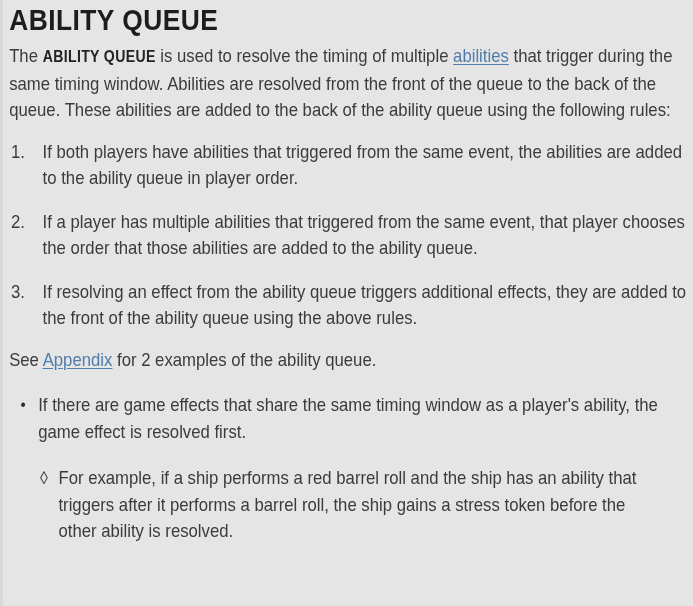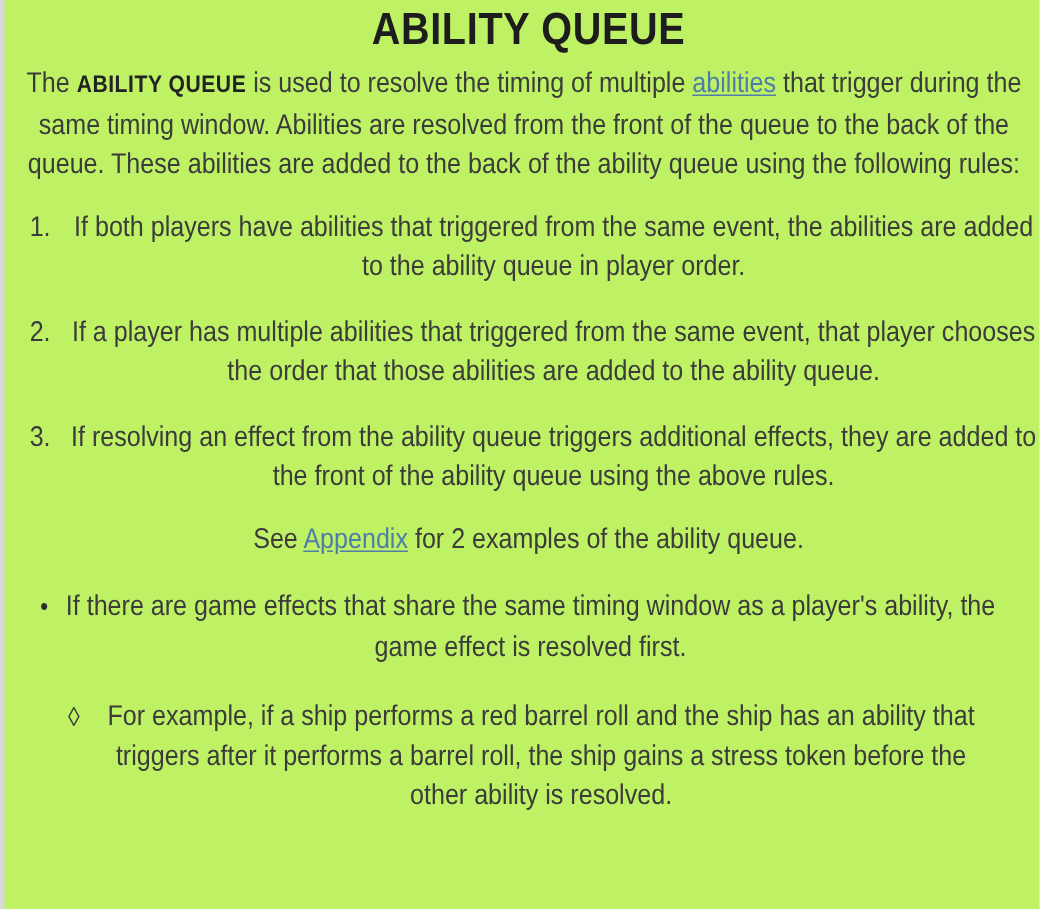--- a/index.html
+++ b/index.html
@@ -6,22 +6,21 @@
   body {
     width: 693px; height: 606px;
     background: #fdfdfd;
     overflow: hidden;
   }
   .page {
     position: relative;
     width: 693px; height: 606px;
     box-sizing: border-box;
     border-left: 3px solid #d9d9d9;
-    background: #bef264;
-    text-align: center;
+    background: #e5e5e5;
   }
   
   .content {
     width: 787px;
     transform: scaleX(0.88);
     transform-origin: top left;
     box-sizing: border-box;
     padding: 4px 0 0 7px;
     font-family: "Liberation Sans", sans-serif;
     font-size: 19px;

